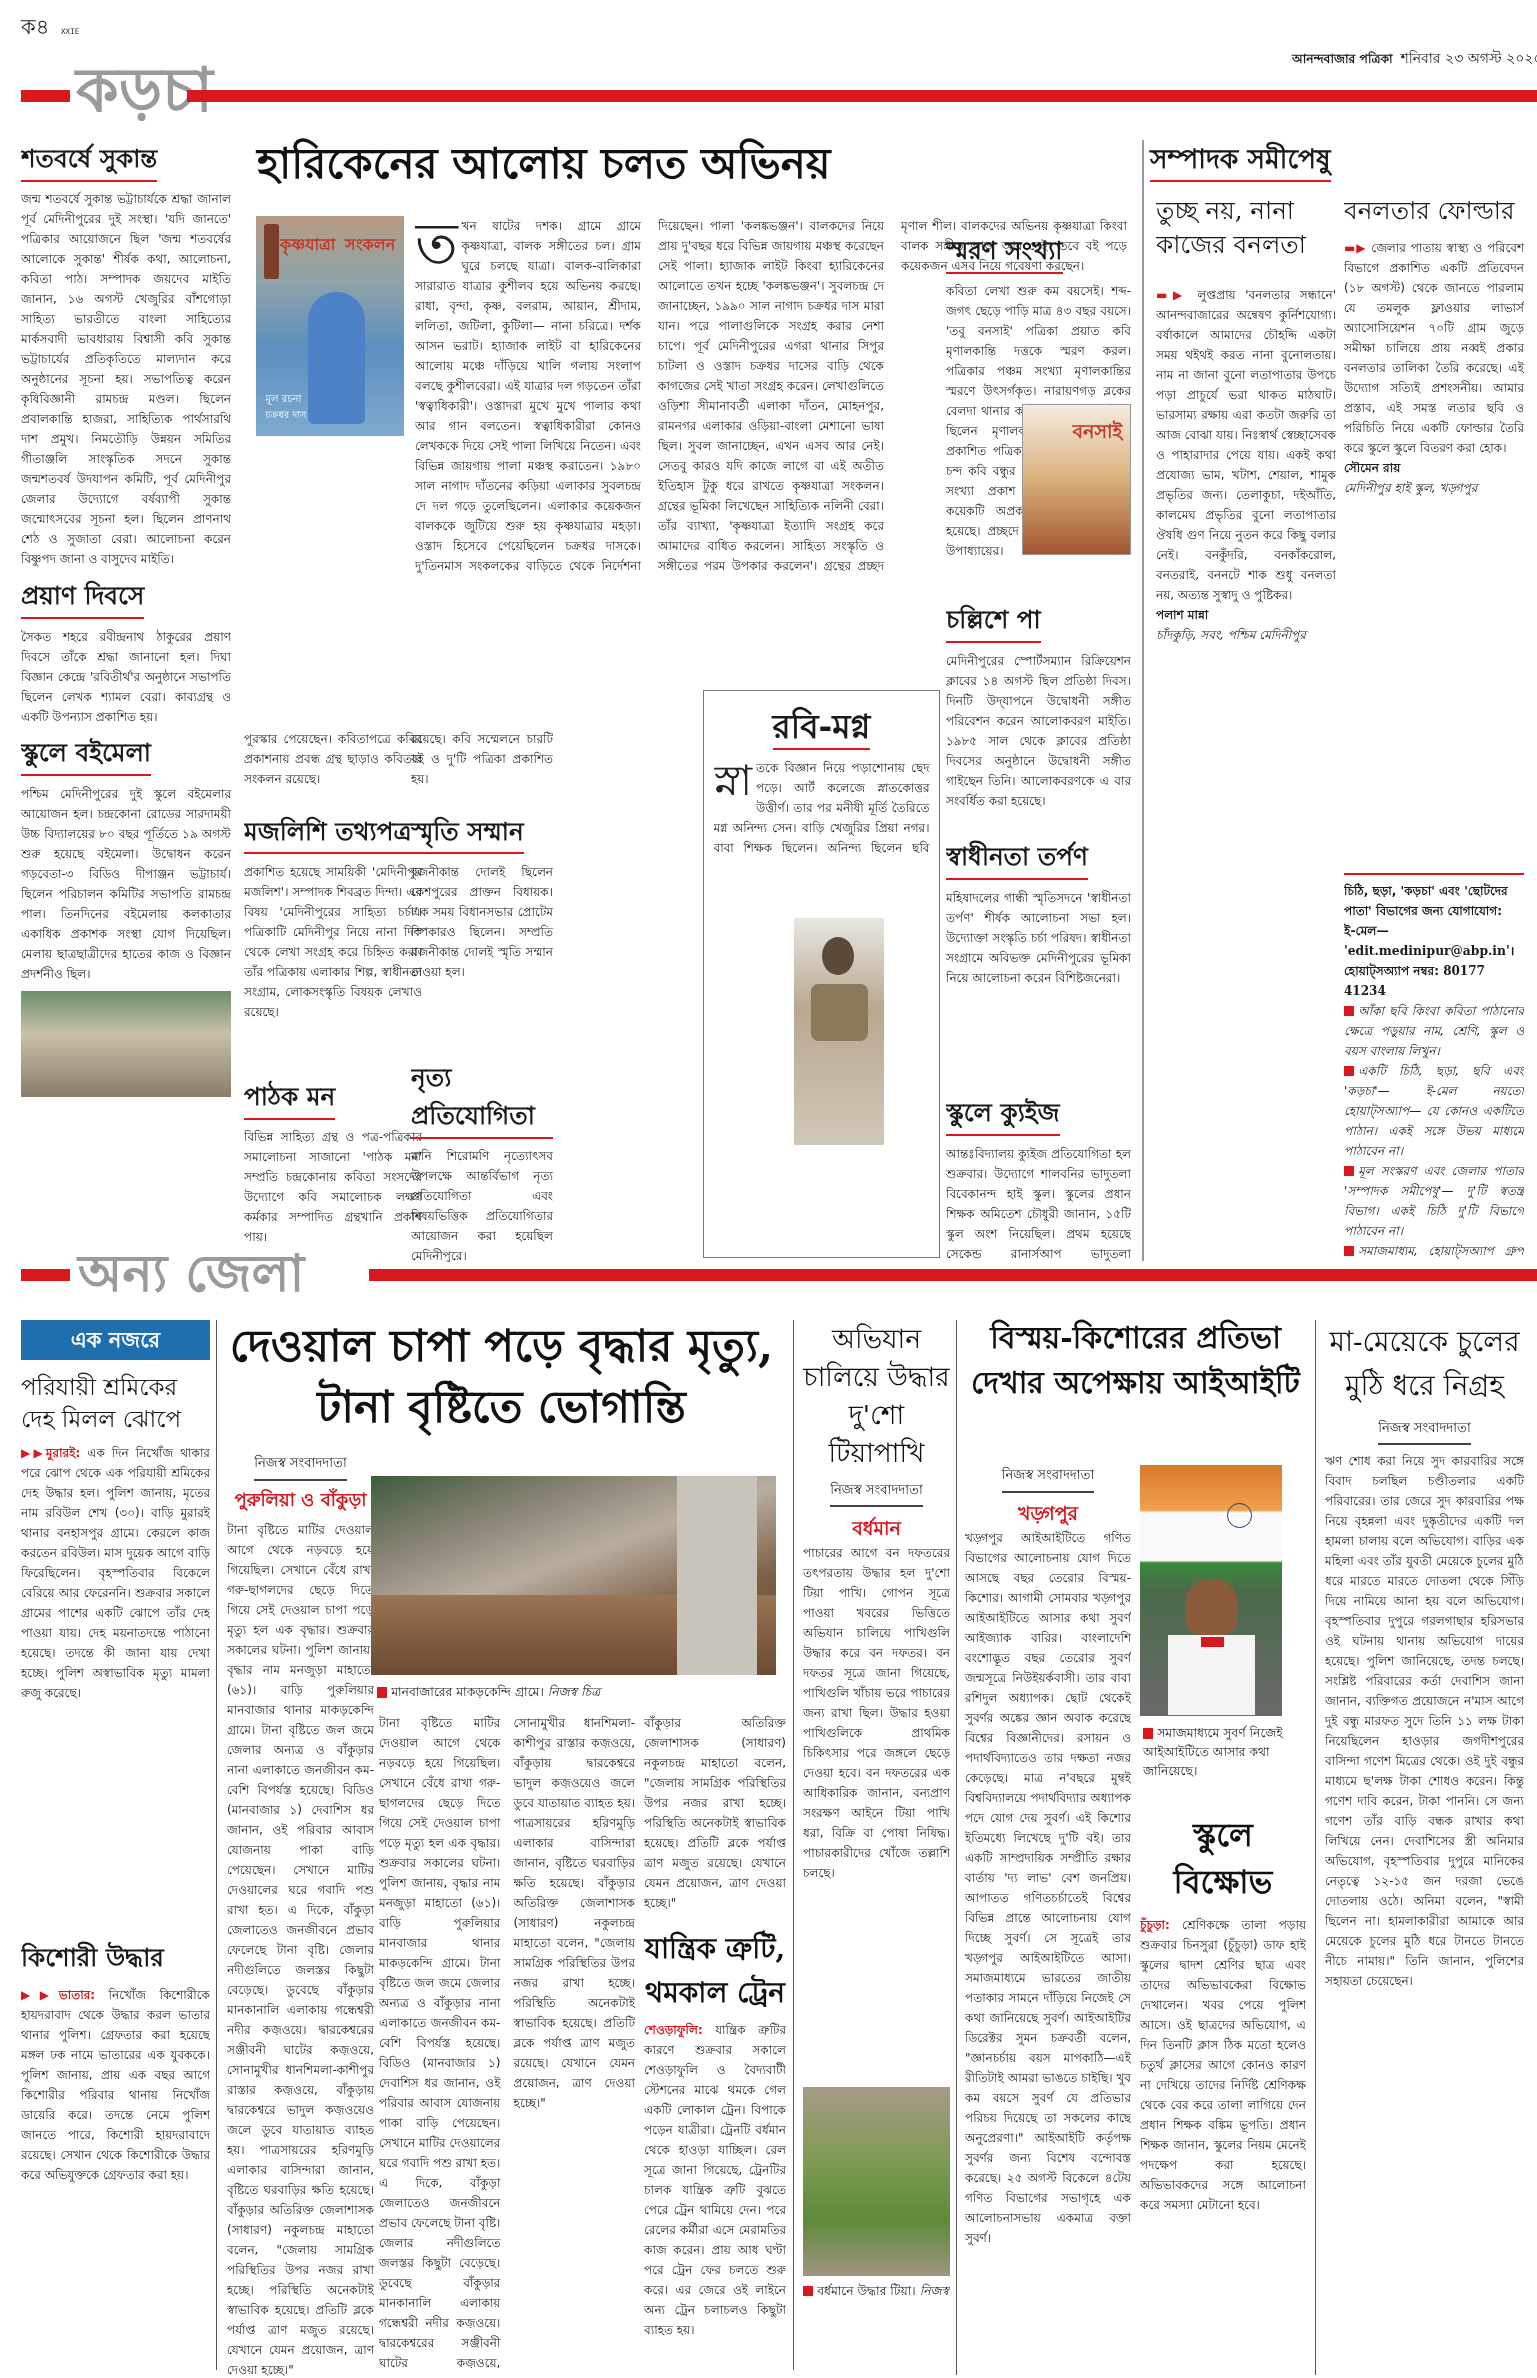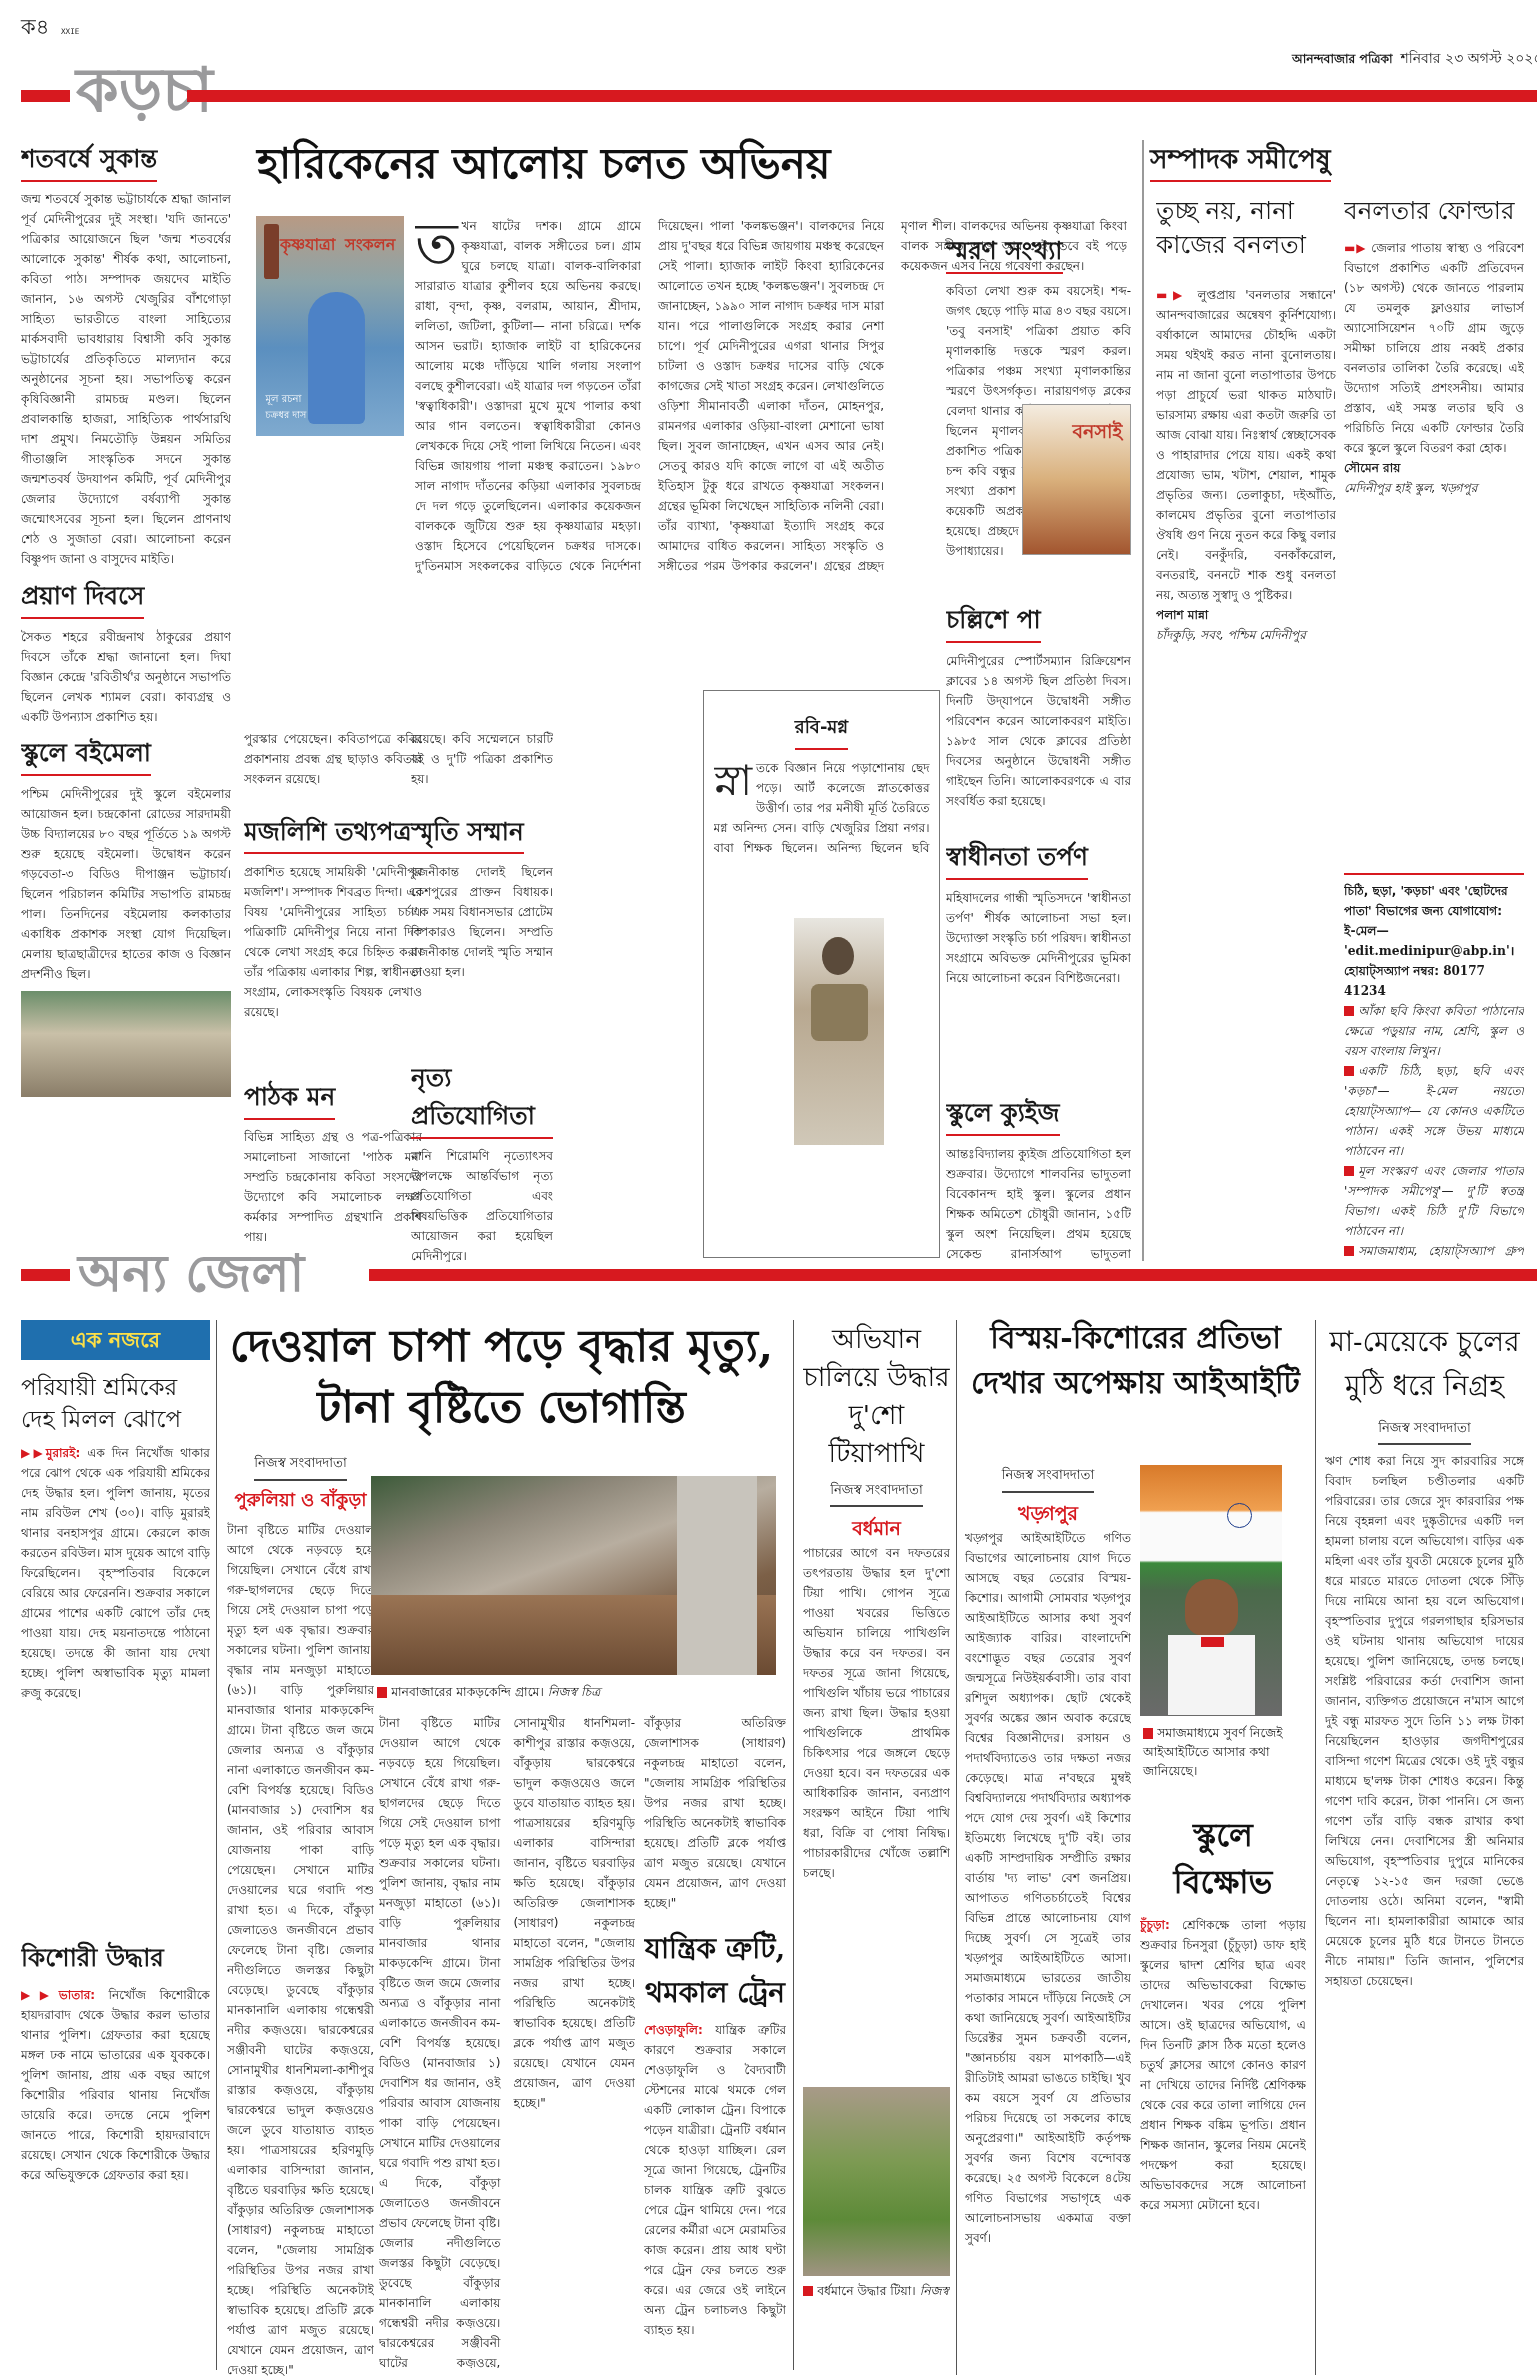--- a/index.html
+++ b/index.html
@@ -71,21 +71,21 @@
 
 <div class="col" style="left:411px;top:729px;width:142px;height:533px">
   <div class="body" style="height:76px;overflow:hidden">রয়েছে। কবি সম্মেলনে চারটি বই ও দু'টি পত্রিকা প্রকাশিত হয়।</div>
   <div class="h-sec">স্মৃতি সম্মান</div>
   <div class="body" style="height:189px;overflow:hidden">রজনীকান্ত দোলই ছিলেন কেশপুরের প্রাক্তন বিধায়ক। এক সময় বিধানসভার প্রোটেম স্পিকারও ছিলেন। সম্প্রতি রজনীকান্ত দোলই স্মৃতি সম্মান দেওয়া হল।</div>
   <div class="h-sec">নৃত্য প্রতিযোগিতা</div>
   <div class="body">রানি শিরোমণি নৃত্যোৎসব উপলক্ষে আন্তর্বিভাগ নৃত্য প্রতিযোগিতা এবং বিষয়ভিত্তিক প্রতিযোগিতার আয়োজন করা হয়েছিল মেদিনীপুরে।</div>
 </div>
 
 <div class="box" style="left:703px;top:690px;width:237px;height:568px;padding:9.5px">
-  <div style="text-align:center"><div class="h-sec" style="font-size:18px">রবি-মগ্ন</div></div>
+  <div style="text-align:center"><div class="h-sec" style="font-size:33px">রবি-মগ্ন</div></div>
   <div class="body" style="height:95px;overflow:hidden"><span style="float:left;font-size:42px;line-height:45px;font-family:'DejaVu Serif',serif;margin-right:3.8px">স্না</span><span>তকে বিজ্ঞান নিয়ে পড়াশোনায় ছেদ পড়ে। আর্ট কলেজে স্নাতকোত্তর উত্তীর্ণ। তার পর মনীষী মূর্তি তৈরিতে মগ্ন অনিন্দ্য সেন। বাড়ি খেজুরির প্রিয়া নগর। বাবা শিক্ষক ছিলেন। অনিন্দ্য ছিলেন ছবি আঁকা, গান-বাজনায় পারদর্শী। রবীন্দ্রনাথের মূর্তি তৈরি করেছেন তিনি।</span></div>
   <div class="img" style="left:90px;top:227px;width:90px;height:227px;background:linear-gradient(180deg,#e8e6e0 0%,#b8a890 40%,#d0c8b8 100%)">
     <div style="position:absolute;left:28px;top:19px;width:32px;height:38px;background:#5a4a3a;border-radius:50%"></div>
     <div style="position:absolute;left:17px;top:66px;width:57px;height:57px;background:#8a7a5a;border-radius:7.6px"></div>
   </div>
 </div>
 
 <div class="col" style="left:946px;top:216px;width:185px;height:1046px">
   <div class="h-sec" style="margin-top:16px">স্মরণ সংখ্যা</div>
   <div style="position:relative">
@@ -136,21 +136,21 @@
     <div class="body italic"><span class="redsq"></span><span>মূল সংস্করণ এবং জেলার পাতার 'সম্পাদক সমীপেষু'— দু'টি স্বতন্ত্র বিভাগ। একই চিঠি দু'টি বিভাগে পাঠাবেন না।</span></div>
     <div class="body italic"><span class="redsq"></span><span>সমাজমাধ্যম, হোয়াট্‌সঅ্যাপ গ্রুপ কিংবা অন্যত্র ইতিমধ্যেই প্রকাশিত চিঠি আমরা 'সম্পাদক সমীপেষু' বিভাগে প্রকাশ করি না।</span></div>
   </div>
 </div>
 
 <div class="redbar" style="left:21px;top:1269px;width:49px"></div>
 <div class="masthead-logo" style="left:78px;top:1240px;font-size:51px;line-height:66px">অন্য জেলা</div>
 <div class="redbar" style="left:369px;top:1269px;width:1169px"></div>
 
 <div class="col" style="left:21px;top:1320px;width:189px;height:1050px">
-  <div style="background:#1f6fae;color:#fde047;text-align:center;font-size:21px;line-height:40px;font-family:'DejaVu Serif',serif;font-weight:bold">এক নজরে</div>
+  <div style="background:#1f6fae;color:#ffffff;text-align:center;font-size:21px;line-height:40px;font-family:'DejaVu Serif',serif;font-weight:bold">এক নজরে</div>
   <div style="font-family:'DejaVu Serif',serif;font-size:23px;line-height:32px;margin:11.4px 0 7.6px">পরিযায়ী শ্রমিকের দেহ মিলল ঝোপে</div>
   <div class="body" style="height:483px;overflow:hidden"><span class="arrow">▶▶</span><span class="loc">মুরারই:</span> <span>এক দিন নিখোঁজ থাকার পরে ঝোপ থেকে এক পরিযায়ী শ্রমিকের দেহ উদ্ধার হল। পুলিশ জানায়, মৃতের নাম রবিউল শেখ (৩০)। বাড়ি মুরারই থানার বনহাসপুর গ্রামে। কেরলে কাজ করতেন রবিউল। মাস দুয়েক আগে বাড়ি ফিরেছিলেন। বৃহস্পতিবার বিকেলে বেরিয়ে আর ফেরেননি। শুক্রবার সকালে গ্রামের পাশের একটি ঝোপে তাঁর দেহ পাওয়া যায়। দেহ ময়নাতদন্তে পাঠানো হয়েছে। তদন্তে কী জানা যায় দেখা হচ্ছে। পুলিশ অস্বাভাবিক মৃত্যু মামলা রুজু করেছে।</span></div>
   <div style="font-family:'DejaVu Serif',serif;font-size:24.6px;font-weight:bold;line-height:38px;margin:13.2px 0 7.6px">কিশোরী উদ্ধার</div>
   <div class="body"><span class="arrow">▶▶</span><span class="loc">ভাতার:</span> <span>নিখোঁজ কিশোরীকে হায়দরাবাদ থেকে উদ্ধার করল ভাতার থানার পুলিশ। গ্রেফতার করা হয়েছে মঙ্গল ঢক নামে ভাতারের এক যুবককে। পুলিশ জানায়, প্রায় এক বছর আগে কিশোরীর পরিবার থানায় নিখোঁজ ডায়েরি করে। তদন্তে নেমে পুলিশ জানতে পারে, কিশোরী হায়দরাবাদে রয়েছে। সেখান থেকে কিশোরীকে উদ্ধার করে অভিযুক্তকে গ্রেফতার করা হয়।</span></div>
 </div>
 <div class="vline" style="left:216px;top:1320px;height:1050px"></div>
 
 <div class="abs h-big" style="left:227px;top:1315px;width:549px;font-size:44px;line-height:61px;text-align:center">দেওয়াল চাপা পড়ে বৃদ্ধার মৃত্যু, টানা বৃষ্টিতে ভোগান্তি</div>
 
 <div class="col" style="left:227px;top:1453px;width:147px;height:923px">

